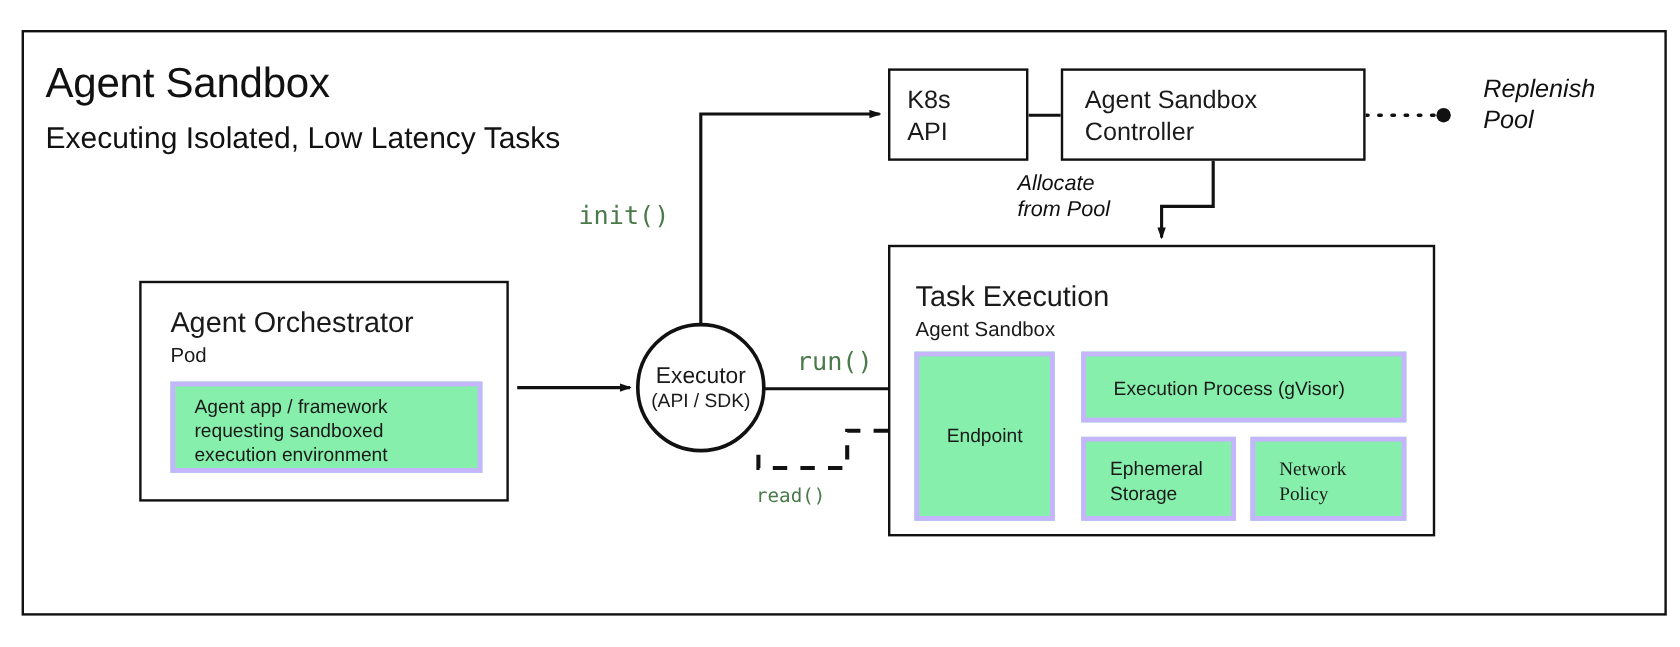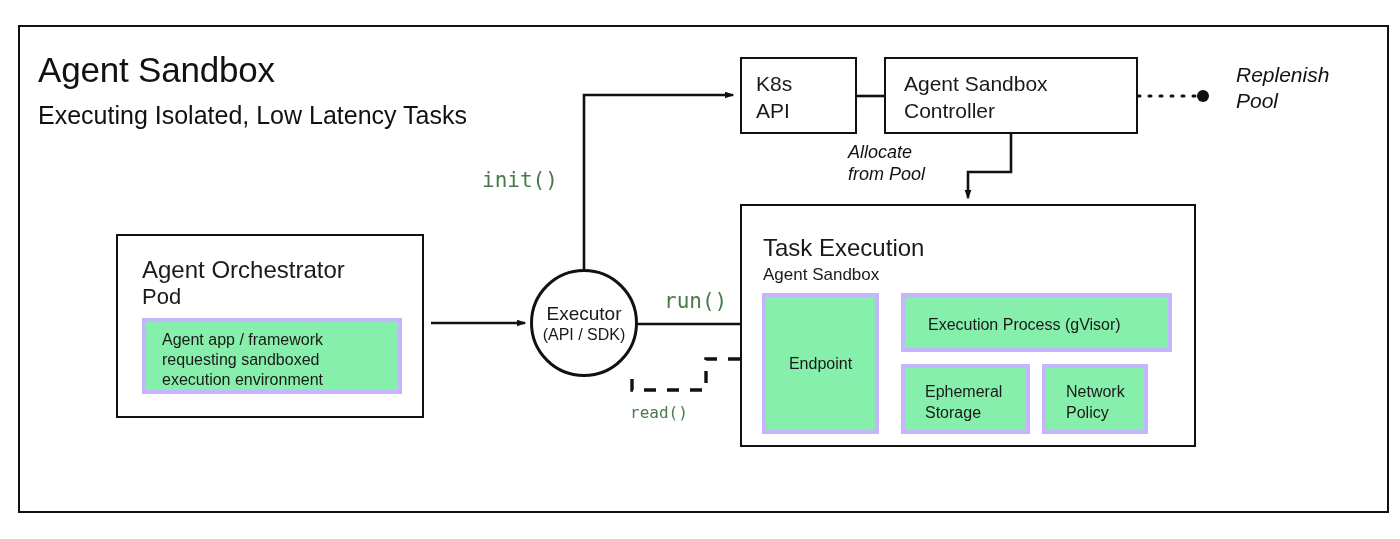--- a/index.html
+++ b/index.html
@@ -144,21 +144,21 @@
   #orchestrator-title {
     position: absolute;
     left: 24px; top: 19px;
     font-size: 24px;
     line-height: 30px;
     white-space: nowrap;
   }
   #orchestrator-sub {
     position: absolute;
     left: 24px; top: 50px;
-    font-size: 22px;
+    font-size: 17px;
     line-height: 22px;
     white-space: nowrap;
     text-align: center;
   }
   #orchestrator-inner {
     left: 24px; top: 82px; width: 260px; height: 76px;
   }
   #orchestrator-inner .lbl {
     position: absolute;
     left: 16px; top: 8px;
@@ -219,21 +219,21 @@
     font-size: 16px; line-height: 20px; white-space: nowrap;
   }
   #ephemeral-box {
     left: 159px; top: 158px; width: 129px; height: 70px;
   }
   #ephemeral-box .lbl {
     position: absolute; left: 20px; top: 13px;
     font-size: 16px; line-height: 21px; white-space: pre-line;
   }
   #network-policy-box {
-    left: 300px; top: 158px; width: 106px; height: 70px;
+    left: 300px; top: 158px; width: 130px; height: 70px; font-family: Liberation Serif, serif;
   }
   #network-policy-box .lbl {
     position: absolute; left: 20px; top: 13px;
     font-size: 16px; line-height: 21px; white-space: pre-line;
   }
   
   #connectors {
     position: absolute;
     left: 0; top: 0;
     width: 1400px; height: 539px;

